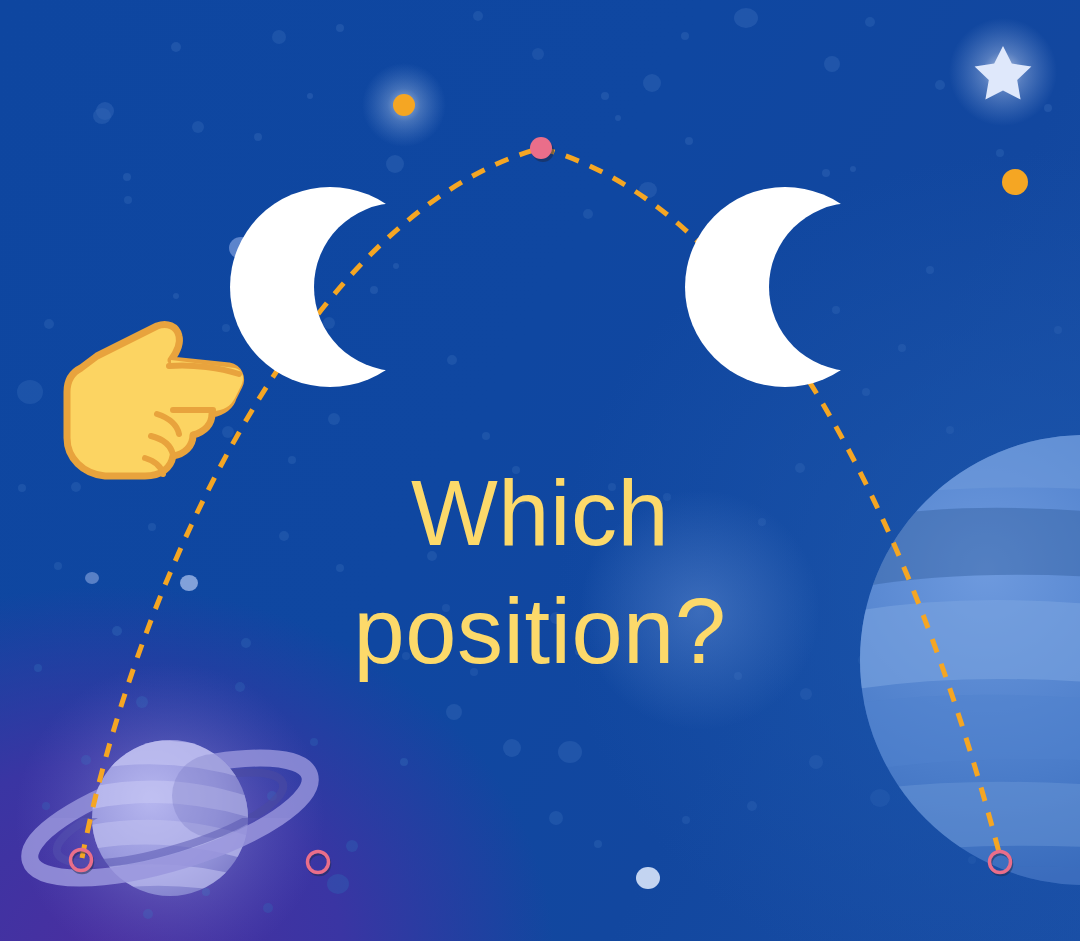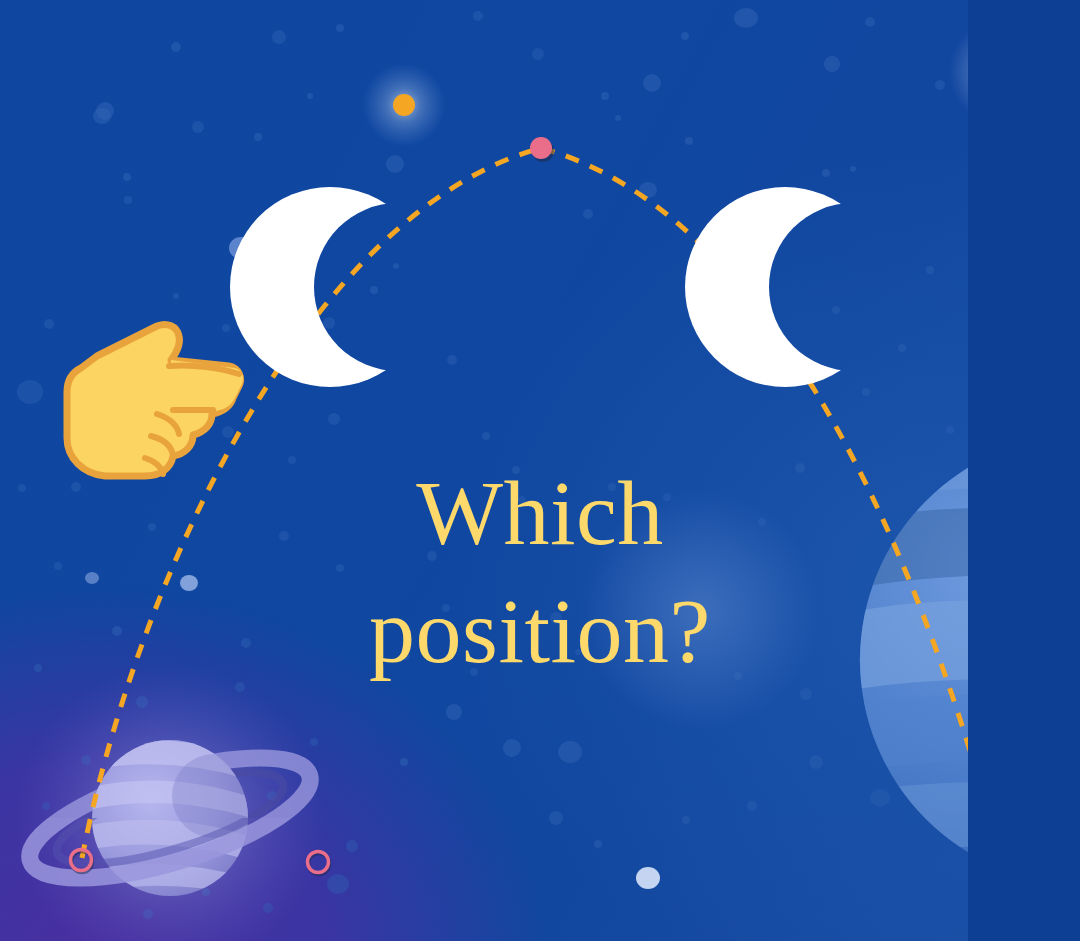--- a/index.html
+++ b/index.html
@@ -2,24 +2,24 @@
 <html><head>
 <meta charset="utf-8">
 <style>
   html, body {
     margin: 0;
     padding: 0;
     background: #0d3f95;
   }
   #stage {
     position: relative;
-    width: 968px;
+    width: 1080px;
     height: 941px;
     overflow: hidden;
-    font-family: Liberation Serif, serif;
+    font-family: Liberation Sans, sans-serif;
     background:
       radial-gradient(ellipse 620px 520px at 10% 102%, #4a2fa0 0%, #3a35a3 38%, rgba(58,53,163,0) 72%),
       radial-gradient(ellipse 700px 620px at 97% 62%, #1b55ab 0%, rgba(27,85,171,0) 70%),
       linear-gradient(118deg, #0e46a0 0%, #0f47a1 45%, #12479f 70%, #1a4ea5 100%);
   }
   #svgscene {
     position: absolute;
     inset: 0;
     width: 1080px;
     height: 941px;

